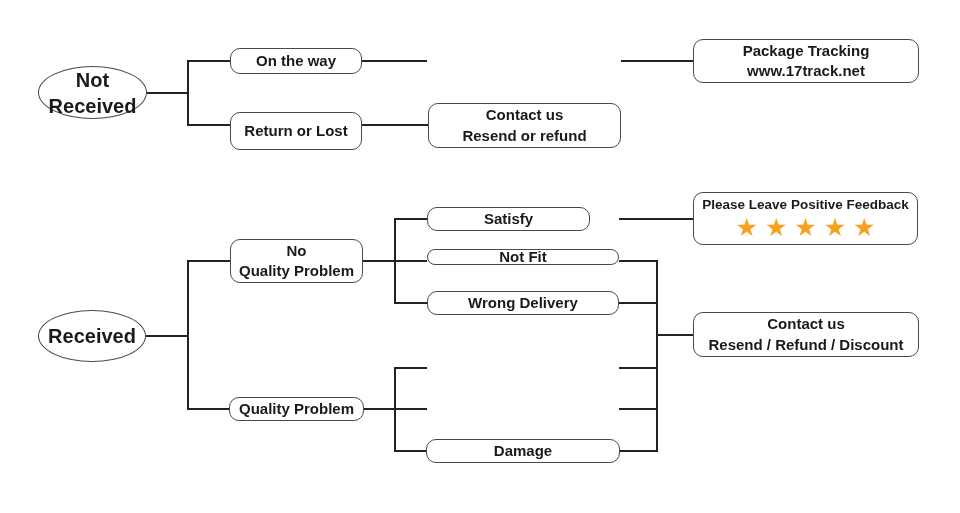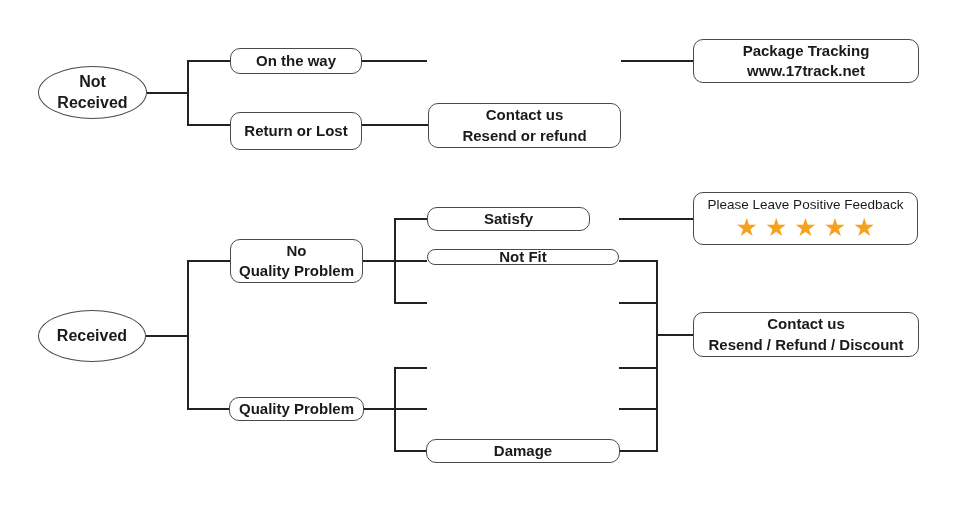--- a/index.html
+++ b/index.html
@@ -40,40 +40,40 @@
   
   .ellipse {
     position: absolute;
     background: #ffffff;
     border: 1.4px solid #4a4a4a;
     border-radius: 50%;
     display: flex;
     align-items: center;
     justify-content: center;
     text-align: center;
-    font-size: 16px;
+    font-size: 20px;
     font-weight: 600;
     line-height: 1.3;
     white-space: pre-line;
     box-sizing: border-box;
   }
   .feedback-box {
     position: absolute;
     background: #ffffff;
     border: 1.4px solid #4a4a4a;
     border-radius: 10px;
     display: flex;
     flex-direction: column;
     align-items: center;
     justify-content: center;
     box-sizing: border-box;
   }
   .feedback-title {
     font-size: 13.5px;
-    font-weight: 400;
+    font-weight: 700;
     line-height: 1.2;
     margin-top: 1px;
   }
   .feedback-stars {
     font-size: 25px;
     line-height: 1.1;
     letter-spacing: 7px;
     margin-top: 1px;
     margin-left: 7px; 
   }
@@ -133,20 +133,21 @@
 
   <div class="box" style="left:230px;top:239px;width:133px;height:44px">No
 Quality Problem</div>
 
   <div class="box" style="left:229px;top:397px;width:135px;height:24px">Quality Problem</div>
 
   <div class="box" style="left:427px;top:207px;width:163px;height:24px">Satisfy</div>
 
   <div class="box" style="left:427px;top:249px;width:192px;height:16px">Not Fit</div>
 
+  <div class="box" style="left:427px;top:291px;width:192px;height:24px">Wrong Delivery</div>
 
 
 
   <div class="box" style="left:426px;top:439px;width:194px;height:24px">Damage</div>
 
   <div class="feedback-box" style="left:693px;top:192px;width:225px;height:53px">
     <div class="feedback-title">Please Leave Positive Feedback</div>
     <div class="feedback-stars" style="color: rgb(246, 161, 31);">★★★★★</div>
   </div>
 

